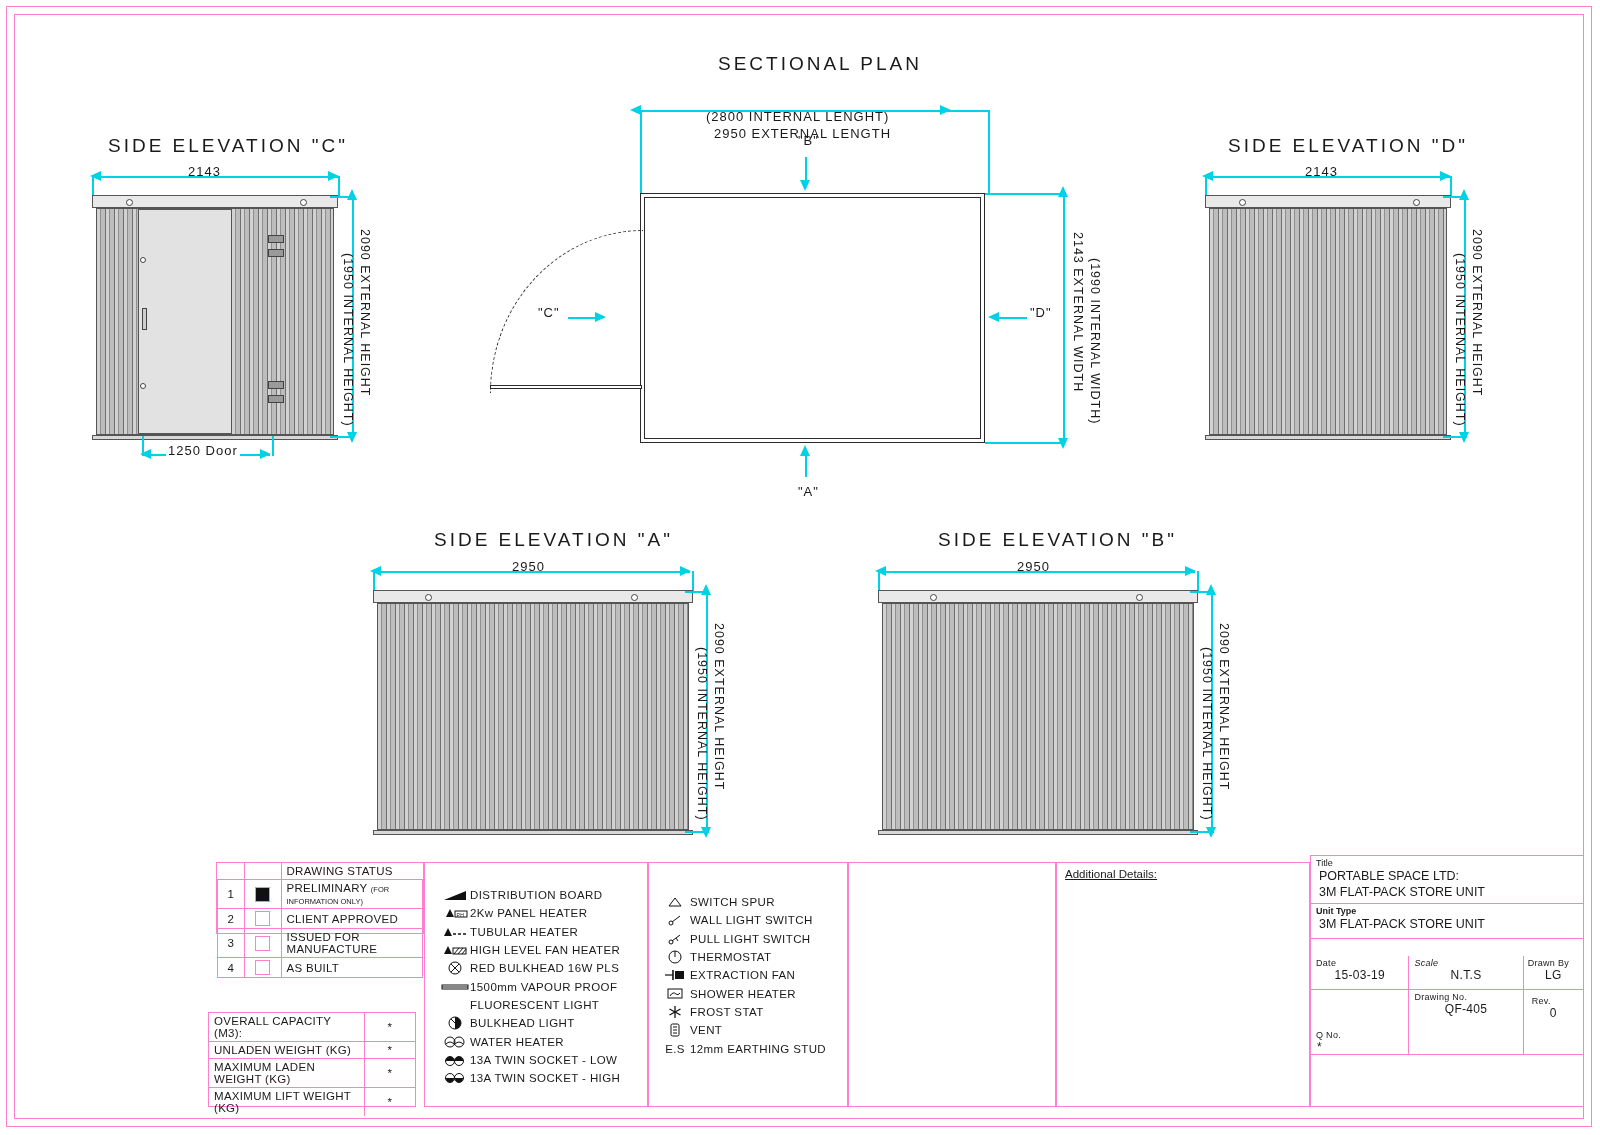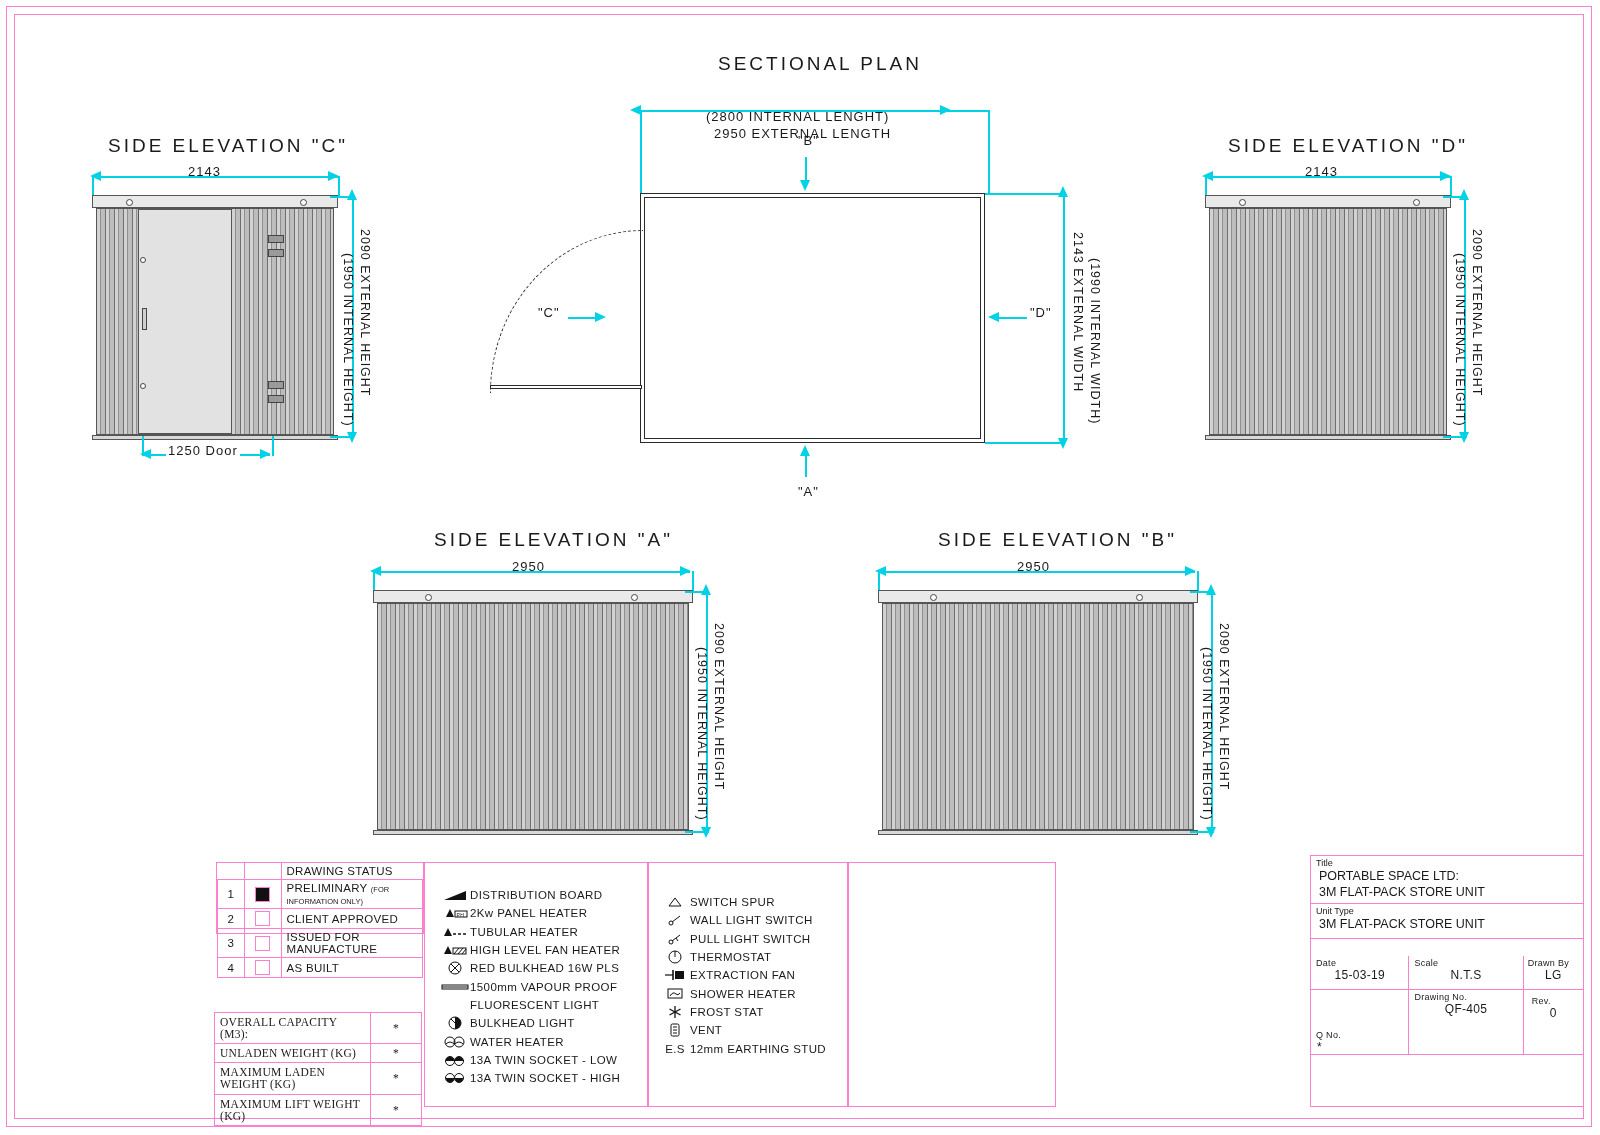--- a/index.html
+++ b/index.html
@@ -255,21 +255,21 @@
       <tr>
             <td class="val-c">4</td>
           <td style="text-align:center;"><span class="chk"></span></td>
           <td>AS BUILT</td>
           </tr>
     </tbody>
       </table>
   </div>
 
 
-  <div class="tb" style="left:214px;top:1012px;width:208px;height:114px;font-family:Liberation Serif, serif;">
+  <div class="tb" style="left:208px;top:1012px;width:208px;height:95px;">
     <table class="tbl">
       <tbody>
           <tr>
             <td style="border-top:none;border-left:none;">OVERALL CAPACITY (M3):</td>
           <td style="width:40px;text-align:center;border-top:none;border-right:none;">*</td>
           </tr>
       <tr>
             <td style="border-left:none;">UNLADEN WEIGHT (KG)</td>
           <td style="text-align:center;border-right:none;">*</td>
           </tr>
@@ -475,41 +475,44 @@
       <span class="legend-lbl">VENT</span>
     </div>
     <div class="legend-row">
       <span class="legend-ico" style="font-size:11.5px;">E.S</span>
       <span class="legend-lbl">12mm EARTHING STUD</span>
     </div>
   </div>
 
   <div class="tb" style="left:848px;top:862px;width:208px;height:245px;"></div>
 
+  <div class="tb" style="left:1056px;top:862px;width:254px;height:245px;">
+    <div class="u-ul" style="position:absolute;left:8px;top:5px;font-size:11.5px;">Additional Details:</div>
+  </div>
 
   <div class="tb" style="left:1310px;top:855px;width:274px;height:252px;">
     <div style="position:absolute;left:0;top:0;width:100%;height:48px;border-bottom:1px solid #ff7fcf;box-sizing:border-box;">
       <div class="lbl-sm" style="padding:2px 5px 0 5px;">Title</div>
       <div style="padding:1px 8px;font-size:12.5px;">PORTABLE SPACE LTD:</div>
       <div style="padding:1px 8px;font-size:12.5px;">3M FLAT-PACK STORE UNIT</div>
     </div>
     <div style="position:absolute;left:0;top:48px;width:100%;height:35px;border-bottom:1px solid #ff7fcf;box-sizing:border-box;">
-      <div class="lbl-sm" style="padding:2px 5px 0 5px;">Unit Type</div>
+      <div class="lbl-sm" style="padding:2px 5px 0 5px;font-weight:bold;">Unit Type</div>
       <div style="padding:1px 8px;font-size:12.5px;">3M FLAT-PACK STORE UNIT</div>
     </div>
     <div style="position:absolute;left:0;top:100px;width:100%;height:66px;">
       <table class="tbl" style="height:66px;">
         <tbody>
             <tr style="height:33px;">
           <td style="width:36%;border-left:none;border-top:none;vertical-align:top;padding:0;">
             <div class="lbl-sm" style="padding:2px 5px 0 5px;">Date</div>
             <div class="val-c">15-03-19</div>
           </td>
           <td style="width:42%;border-top:none;vertical-align:top;padding:0;">
-            <div class="lbl-sm" style="padding:2px 5px 0 5px;">Scale</div>
+            <div class="lbl-sm" style="padding:2px 5px 0 5px;font-style:italic;">Scale</div>
             <div class="val-c">N.T.S</div>
           </td>
           <td style="border-top:none;border-right:none;vertical-align:top;padding:0;">
             <div class="lbl-sm" style="padding:2px 4px 0 4px;">Drawn By</div>
             <div class="val-c">LG</div>
           </td>
         </tr>
         <tr style="height:33px;">
           <td style="border-left:none;vertical-align:top;padding:0;">
             <div class="lbl-sm" style="padding:2px 5px 0 5px;margin-top:38px;">Q No.</div>

